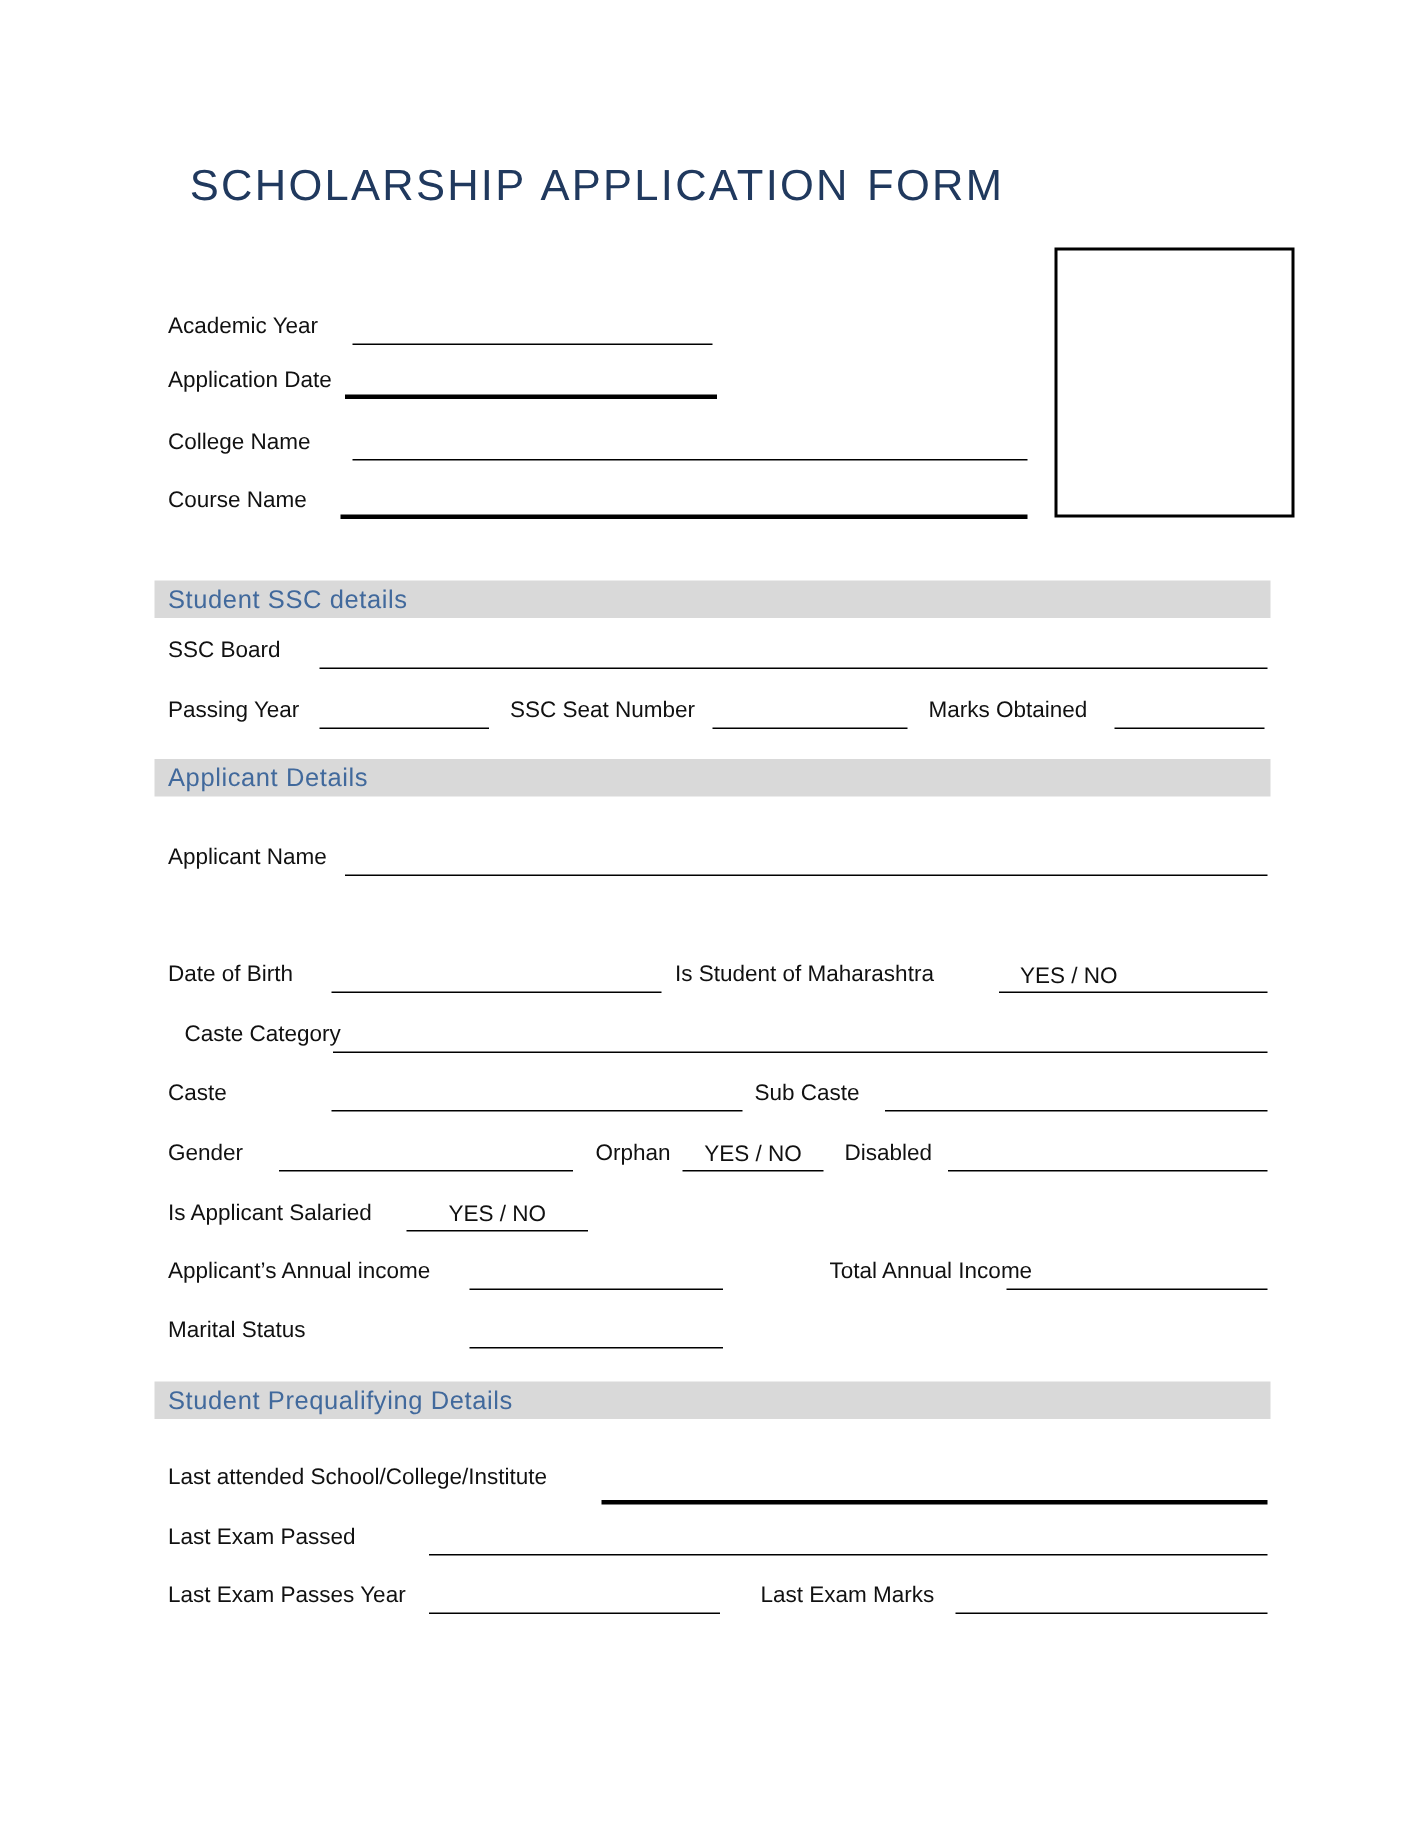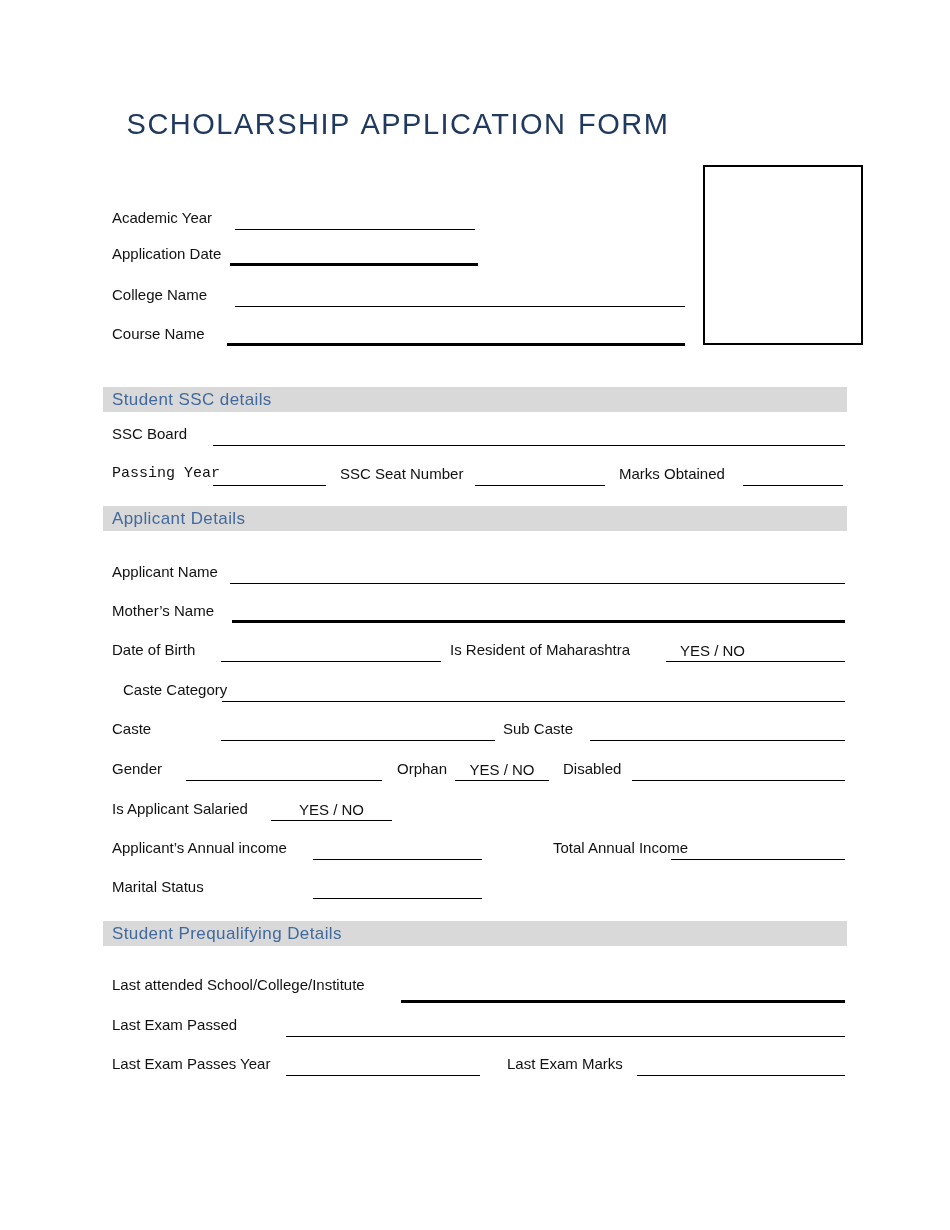--- a/index.html
+++ b/index.html
@@ -103,46 +103,42 @@
   <div class="section-bar" style="top:387px;">
     <span class="sec-title">Student SSC details</span>
   </div>
 
   <div class="row" style="top:420px;">
     <span class="lbl" style="left:9px;">SSC Board</span>
     <div class="line" style="left:110px;width:632px;"></div>
   </div>
 
   <div class="row" style="top:460px;">
-    <span class="lbl" style="left:9px;font-family:Liberation Mono, monospace;">Passing Year</span>
+    <span class="lbl" style="left:9px;">Passing Year</span>
     <div class="line" style="left:110px;width:113px;"></div>
     <span class="lbl" style="left:237px;">SSC Seat Number</span>
     <div class="line" style="left:372px;width:130px;"></div>
     <span class="lbl" style="left:516px;">Marks Obtained</span>
     <div class="line" style="left:640px;width:100px;"></div>
   </div>
 
   <div class="section-bar" style="top:506px;">
     <span class="sec-title">Applicant Details</span>
   </div>
 
   <div class="row" style="top:558px;">
     <span class="lbl" style="left:9px;">Applicant Name</span>
     <div class="line" style="left:127px;width:615px;"></div>
   </div>
 
-  <div class="row" style="top:597px;">
-    <span class="lbl" style="left:9px;">Mother’s Name</span>
-    <div class="line thick" style="left:129px;width:613px;"></div>
-  </div>
 
   <div class="row" style="top:636px;">
     <span class="lbl" style="left:9px;">Date of Birth</span>
     <div class="line" style="left:118px;width:220px;"></div>
-    <span class="lbl" style="left:347px;">Is Resident of Maharashtra</span>
+    <span class="lbl" style="left:347px;">Is Student of Maharashtra</span>
     <div class="line" style="left:563px;width:179px;">
       <span class="opt left">YES / NO</span>
     </div>
   </div>
 
   <div class="row" style="top:676px;">
     <span class="lbl" style="left:20px;">Caste Category</span>
     <div class="line" style="left:119px;width:623px;"></div>
   </div>
 

